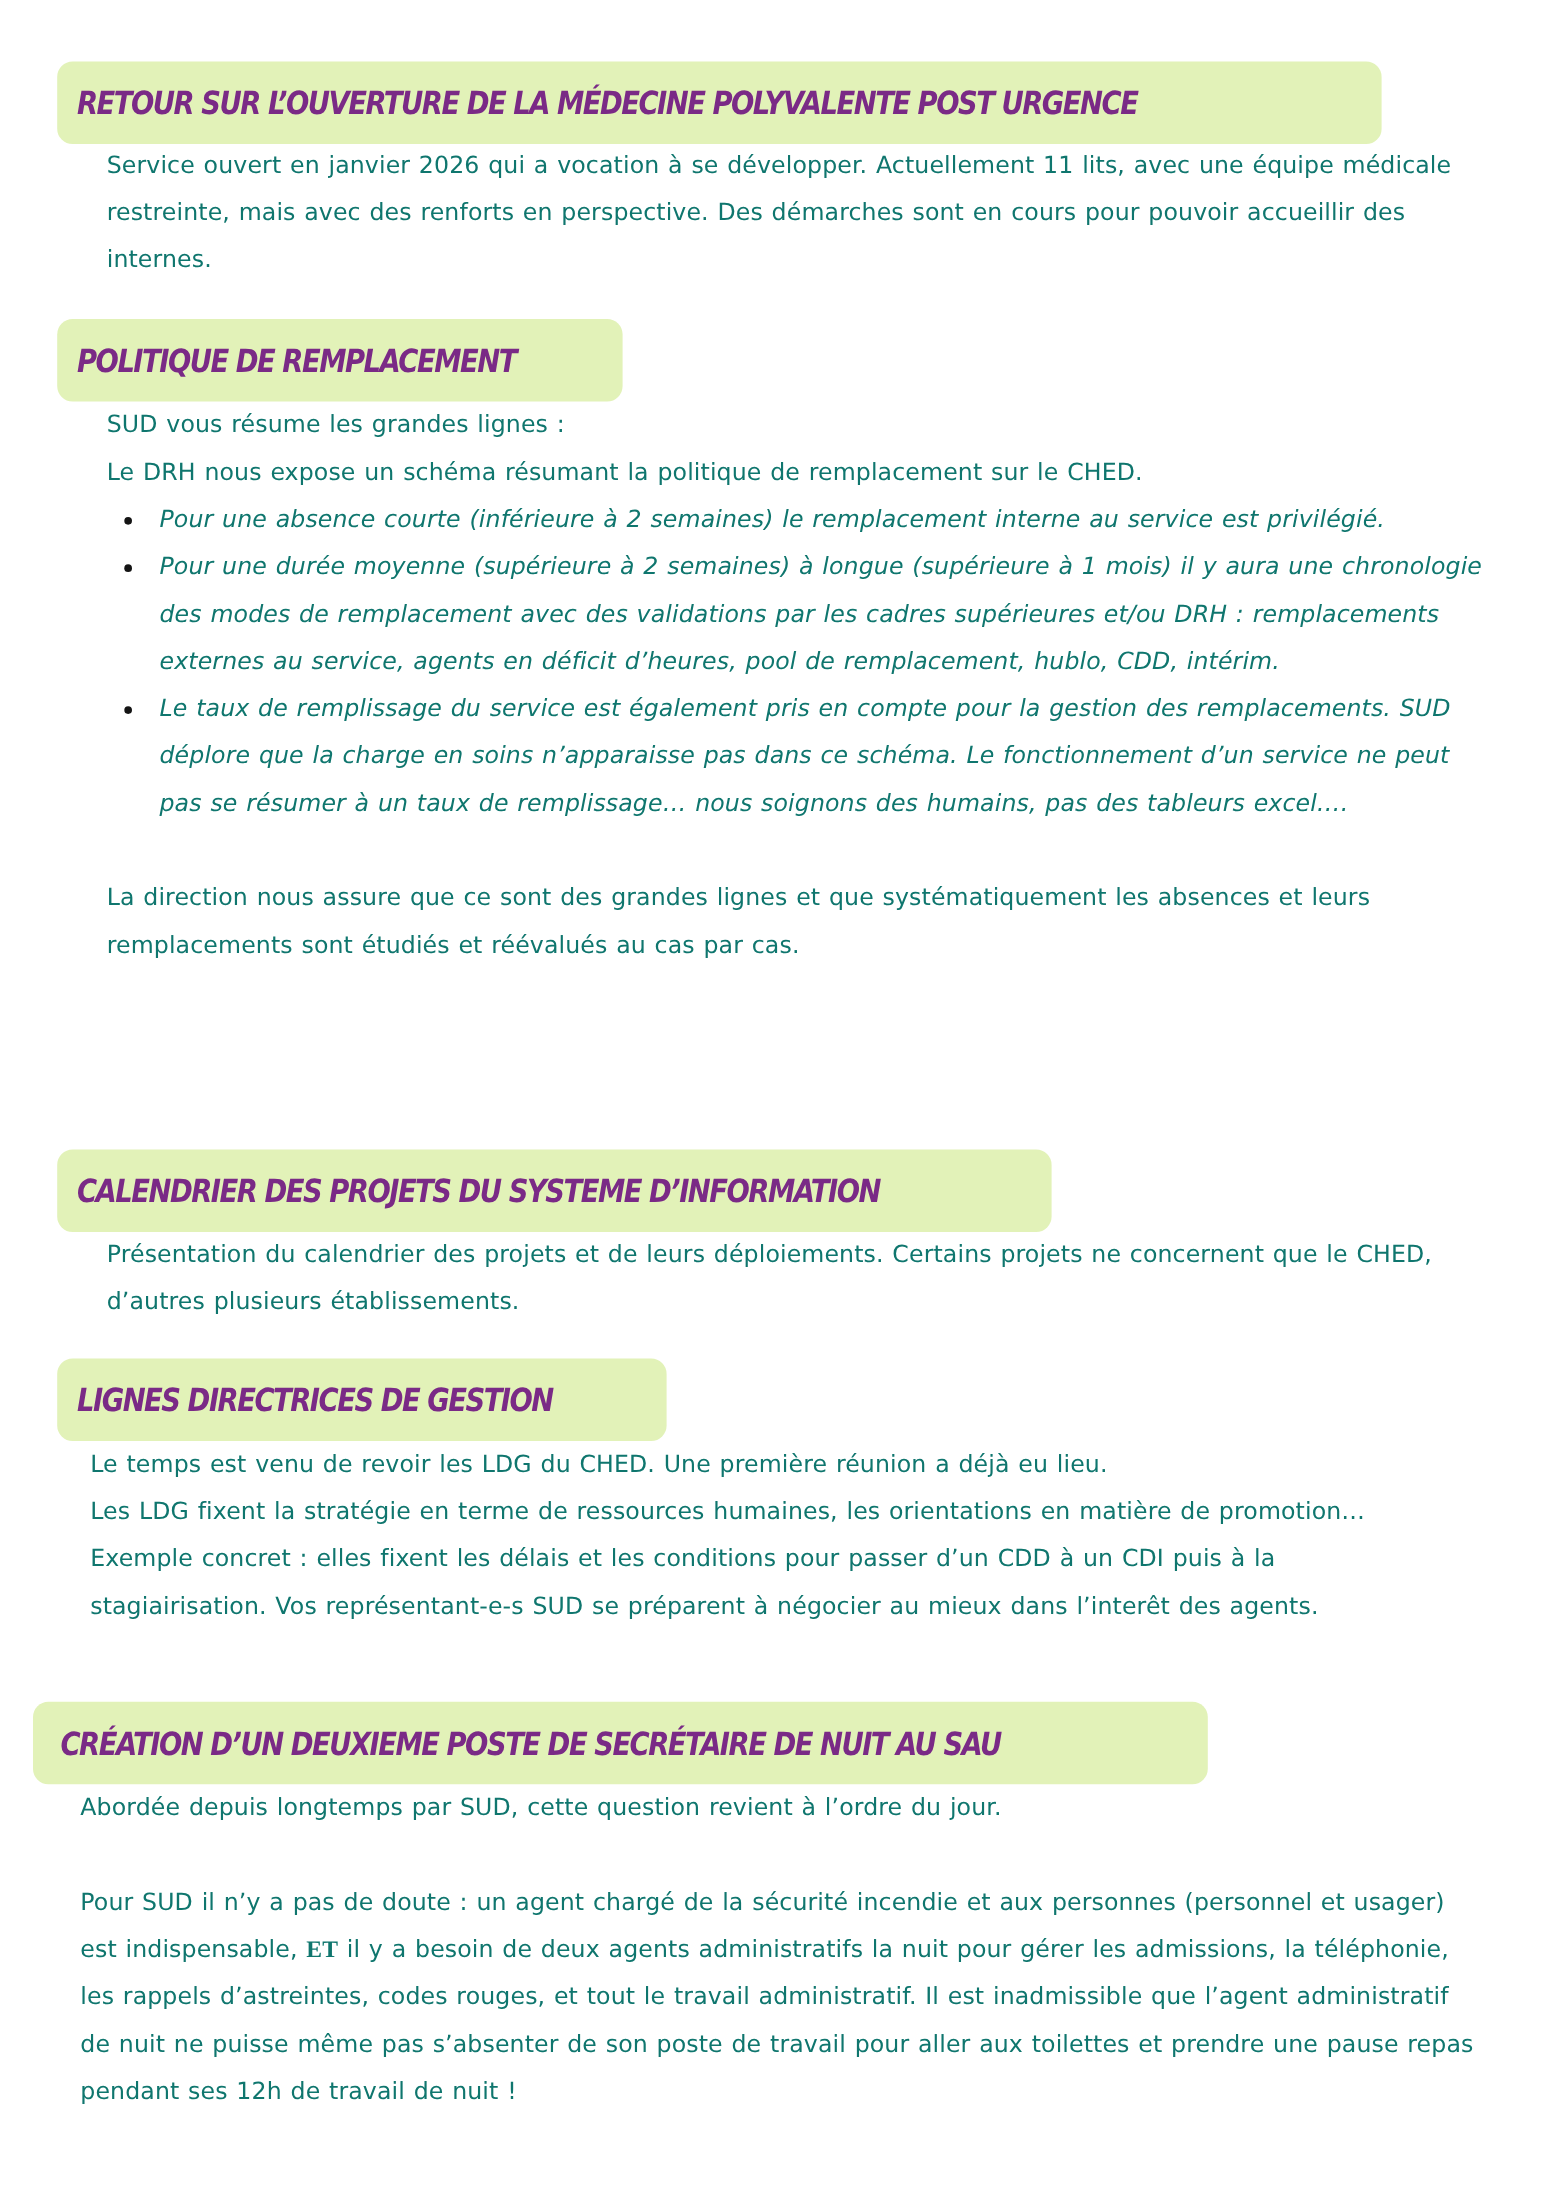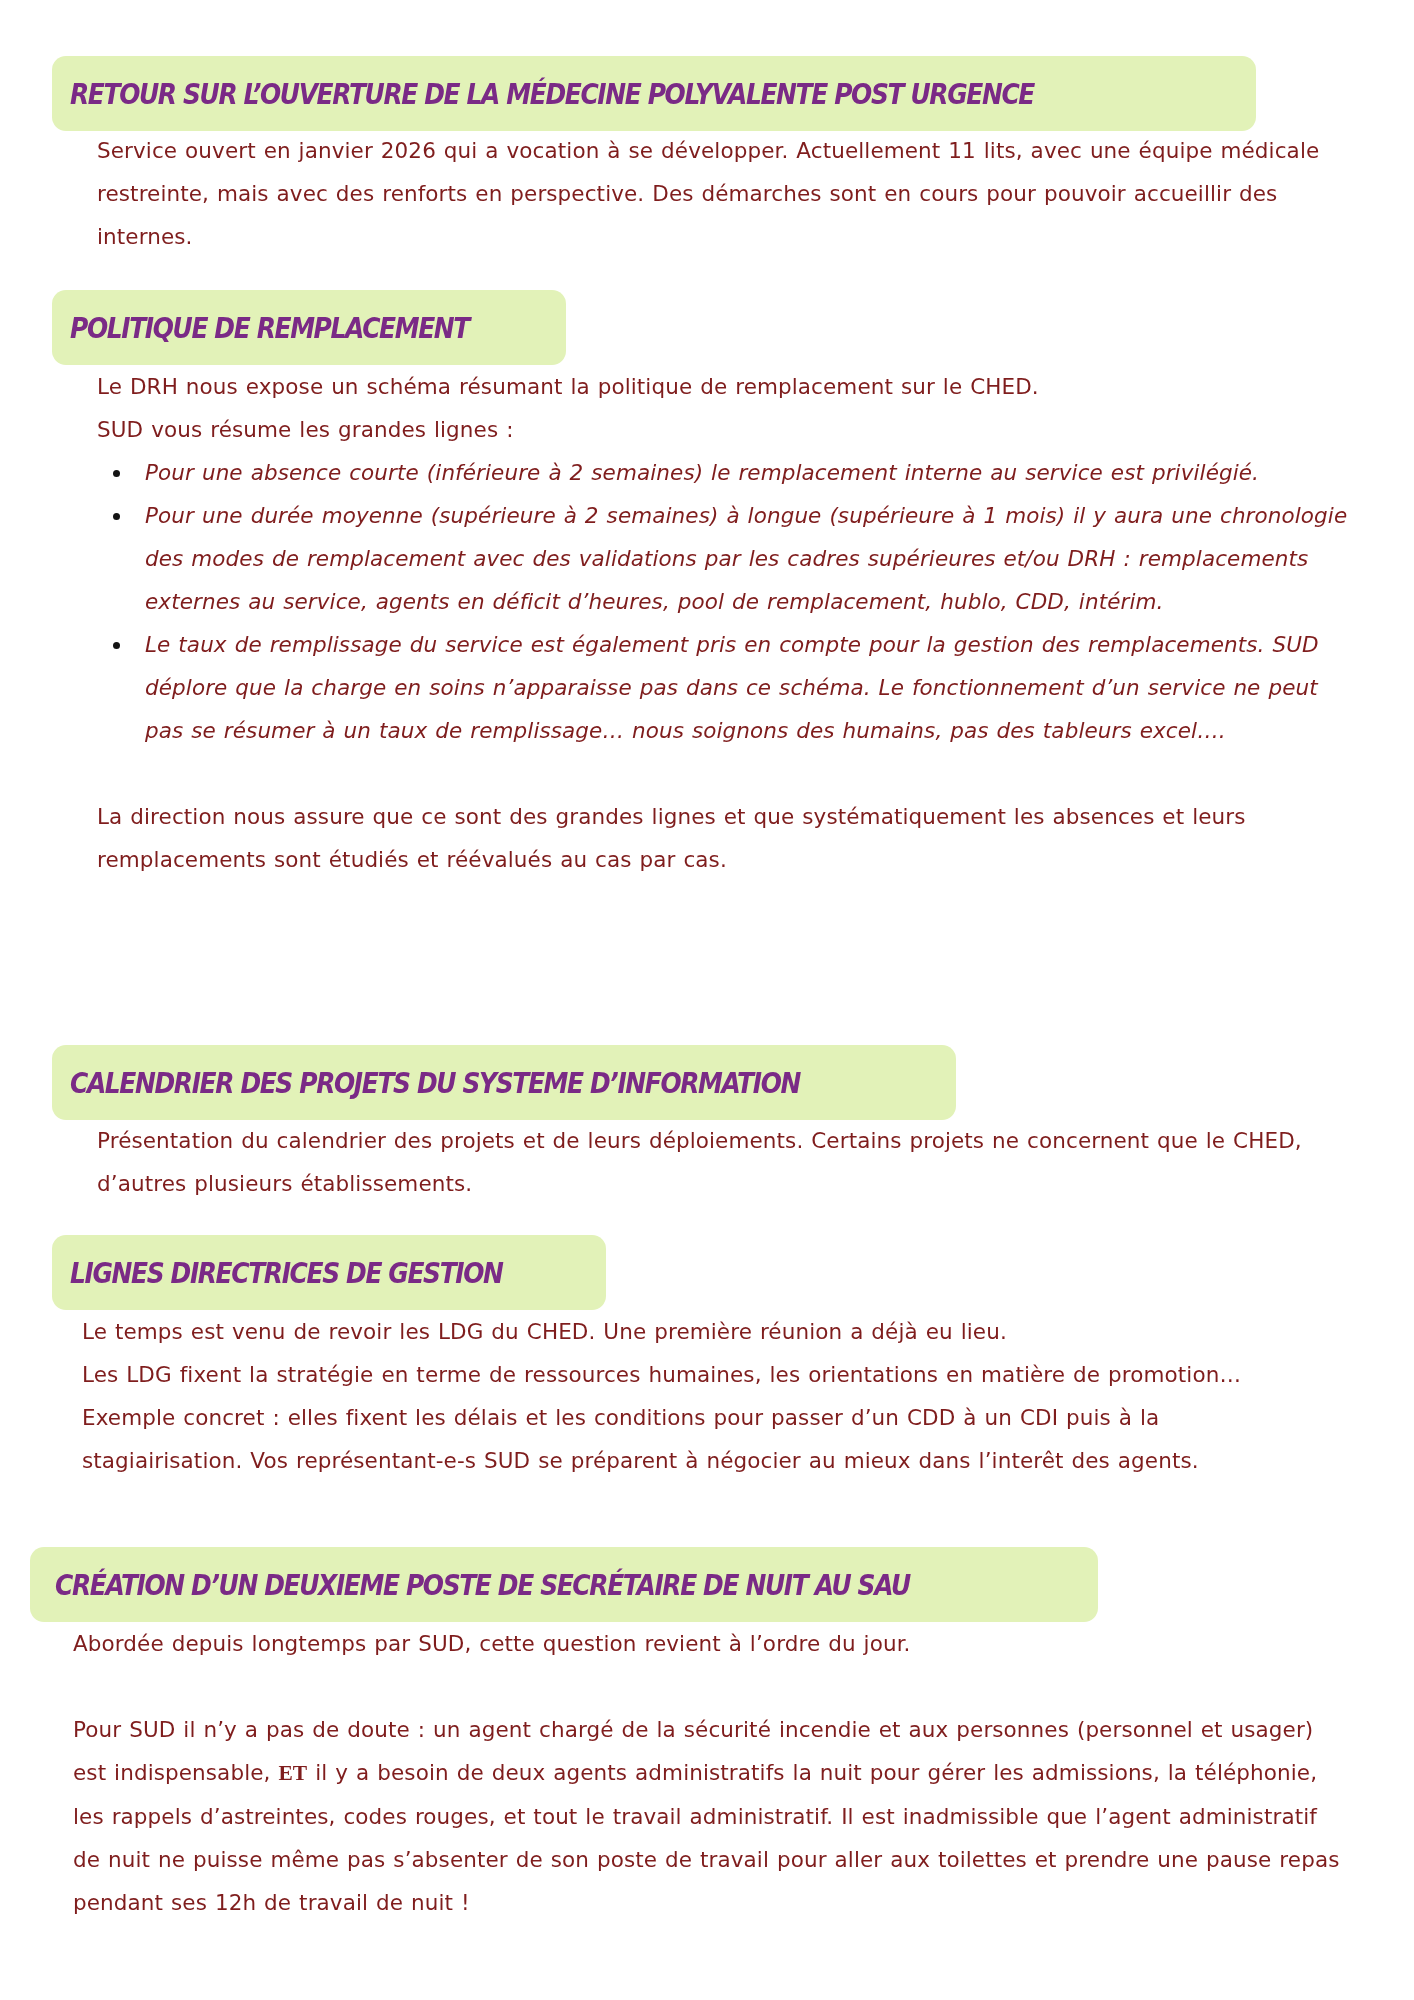--- a/index.html
+++ b/index.html
@@ -35,21 +35,21 @@
     text-transform: uppercase;
     white-space: nowrap;
     transform: scaleX(0.86);
     transform-origin: left center;
   }
   .body-text {
     position: absolute;
     font-family: "DejaVu Sans", sans-serif;
     font-size: 21.5px;
     line-height: 43px;
-    color: #7f1d1d;
+    color: #0f766e;
     letter-spacing: 0.1px;
     word-spacing: 1px;
   }
   .body-text p {
     margin: 0;
   }
   .bullets {
     list-style: none;
     margin: 0;
     padding: 0;
@@ -78,22 +78,22 @@
   <span class="heading-text">RETOUR SUR L’OUVERTURE DE LA MÉDECINE POLYVALENTE POST URGENCE</span>
 </div>
 <div class="body-text" style="left:97px; top:129px; width:1230px;">
   <p>Service ouvert en janvier 2026 qui a vocation à se développer. Actuellement 11 lits, avec une équipe médicale restreinte, mais avec des renforts en perspective. Des démarches sont en cours pour pouvoir accueillir des internes.</p>
 </div>
 
 <div class="heading" style="left:52px; top:290px; width:514px;">
   <span class="heading-text">POLITIQUE DE REMPLACEMENT</span>
 </div>
 <div class="body-text" style="left:97px; top:365px; width:1260px;">
+  <p>SUD vous résume les grandes lignes :</p>
   <p>Le DRH nous expose un schéma résumant la politique de remplacement sur le CHED.</p>
-  <p>SUD vous résume les grandes lignes :</p>
   <ul class="bullets">
     <li>
       <span class="bullet-dot"></span>
       <span>Pour une absence courte (inférieure à 2 semaines) le remplacement interne au service est privilégié.</span>
     </li>
     <li>
       <span class="bullet-dot"></span>
       <span>Pour une durée moyenne (supérieure à 2 semaines) à longue (supérieure à 1 mois) il y aura une chronologie des modes de remplacement avec des validations par les cadres supérieures et/ou DRH : remplacements externes au service, agents en déficit d’heures, pool de remplacement, hublo, CDD, intérim.</span>
     </li>
     <li>

